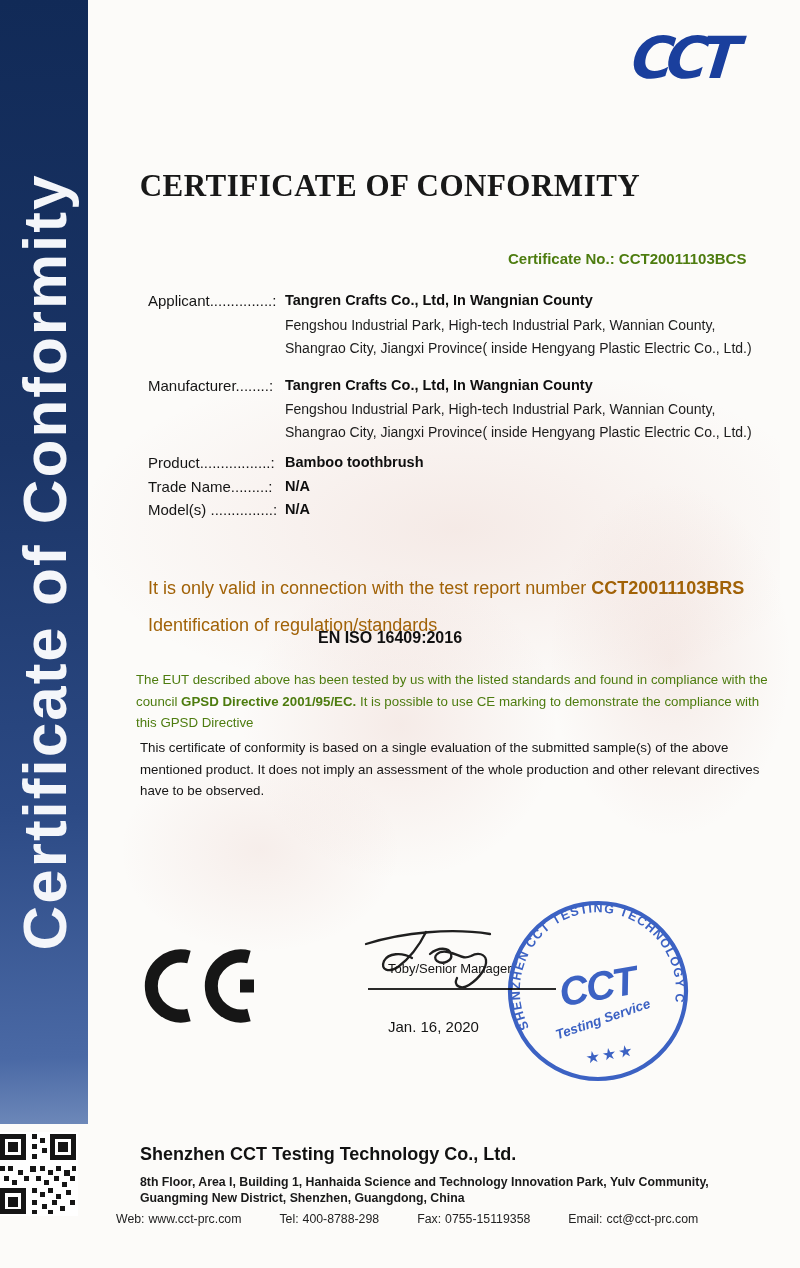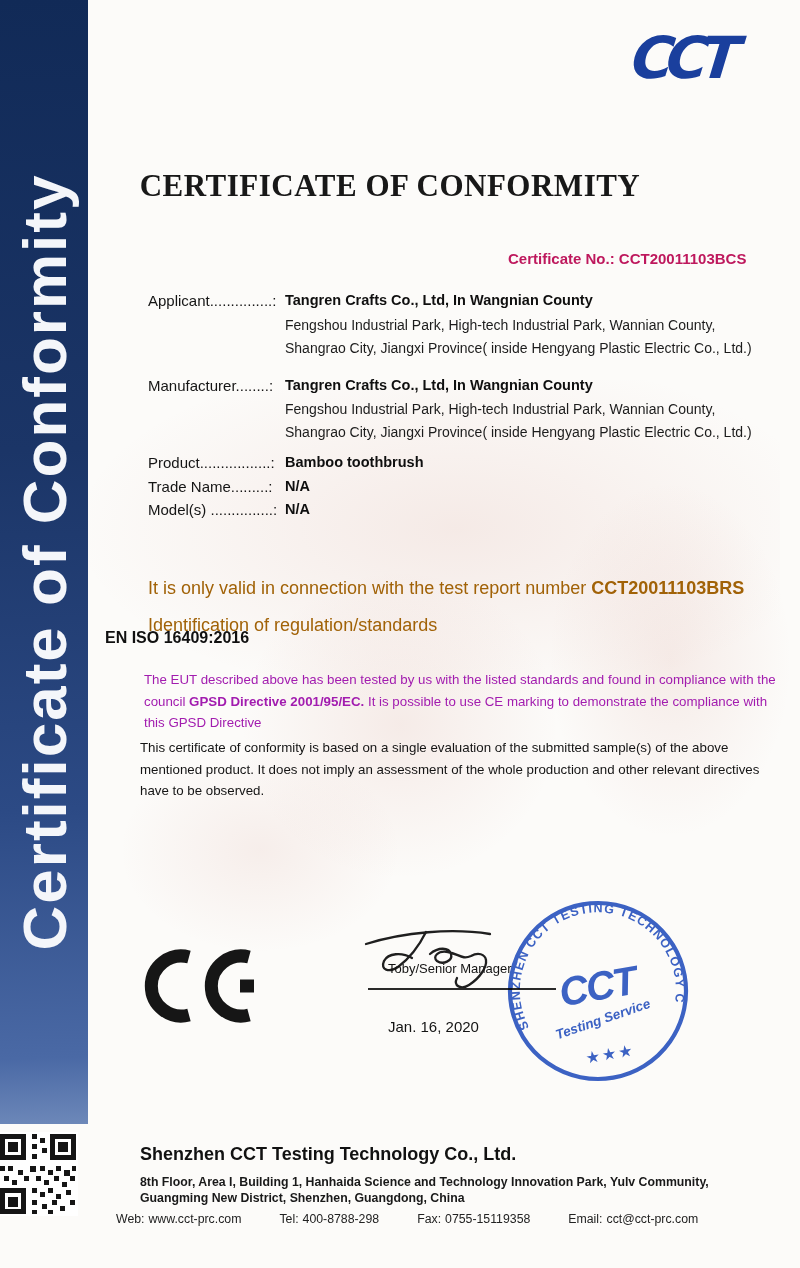--- a/index.html
+++ b/index.html
@@ -17,29 +17,29 @@
            background:linear-gradient(178deg,#112a57 0%,#1b3567 40%,#2c4a85 72%,#4a69a5 94%,#6d88b9 100%)}
   .sidebar-text{position:absolute;left:50%;top:50%;transform:translate(-50%,-50%) rotate(-90deg);
                 white-space:nowrap;color:#f4f6fa;font-weight:bold;font-size:62px;letter-spacing:2px;
                 font-family:"Liberation Sans",sans-serif}
 
   .logo{position:absolute;left:632px;top:24px;font-family:"DejaVu Sans",sans-serif;font-weight:bold;
         font-style:italic;font-size:58px;letter-spacing:-8px;color:#1a3f9d;transform:skewX(-6deg)}
 
   .title{position:absolute;left:105px;top:168px;width:570px;text-align:center;
          font-family:"Liberation Serif",serif;font-size:31px;font-weight:bold;color:#181818;letter-spacing:.5px}
-  .certno{position:absolute;left:508px;top:250px;font-size:15px;font-weight:bold;color:#be185d}
+  .certno{position:absolute;left:508px;top:250px;font-size:15px;font-weight:bold;color:#4d7c0f}
 
   .flabel{position:absolute;left:148px;font-size:15px;color:#151515}
   .fvalue{position:absolute;left:285px;font-size:14.5px;font-weight:bold;color:#0f0f0f}
   .faddr{position:absolute;left:285px;font-size:14px;color:#1c1c1c}
 
   .validity{position:absolute;left:148px;top:570px;width:622px;font-size:18px;line-height:2.05;color:#a16207}
-  .standard{position:absolute;left:105px;top:629px;width:570px;font-size:16px;font-weight:bold;color:#101010}
-  .p1{position:absolute;left:144px;top:669px;width:642px;font-size:13.3px;line-height:1.62;color:#a21caf}
+  .standard{position:absolute;left:105px;top:629px;width:570px;text-align:center;font-size:16px;font-weight:bold;color:#101010}
+  .p1{position:absolute;left:136px;top:669px;width:642px;font-size:13.3px;line-height:1.62;color:#4d7c0f}
   .p2{position:absolute;left:140px;top:737px;width:648px;font-size:13.3px;line-height:1.62;color:#151515}
 
   .ce{position:absolute;left:143px;top:944px}
   .sig{position:absolute;left:352px;top:918px}
   .sigline{position:absolute;left:368px;top:988px;width:188px;border-top:2px solid #2a2a2a}
   .signer{position:absolute;left:388px;top:961px;font-size:13px;color:#141414}
   .sigdate{position:absolute;left:388px;top:1018px;font-size:15px;color:#141414}
 
   .stamp{position:absolute;left:503px;top:896px;transform:rotate(-10deg);mix-blend-mode:multiply;opacity:.92}
   .stamp text{font-family:"Liberation Sans",sans-serif}

